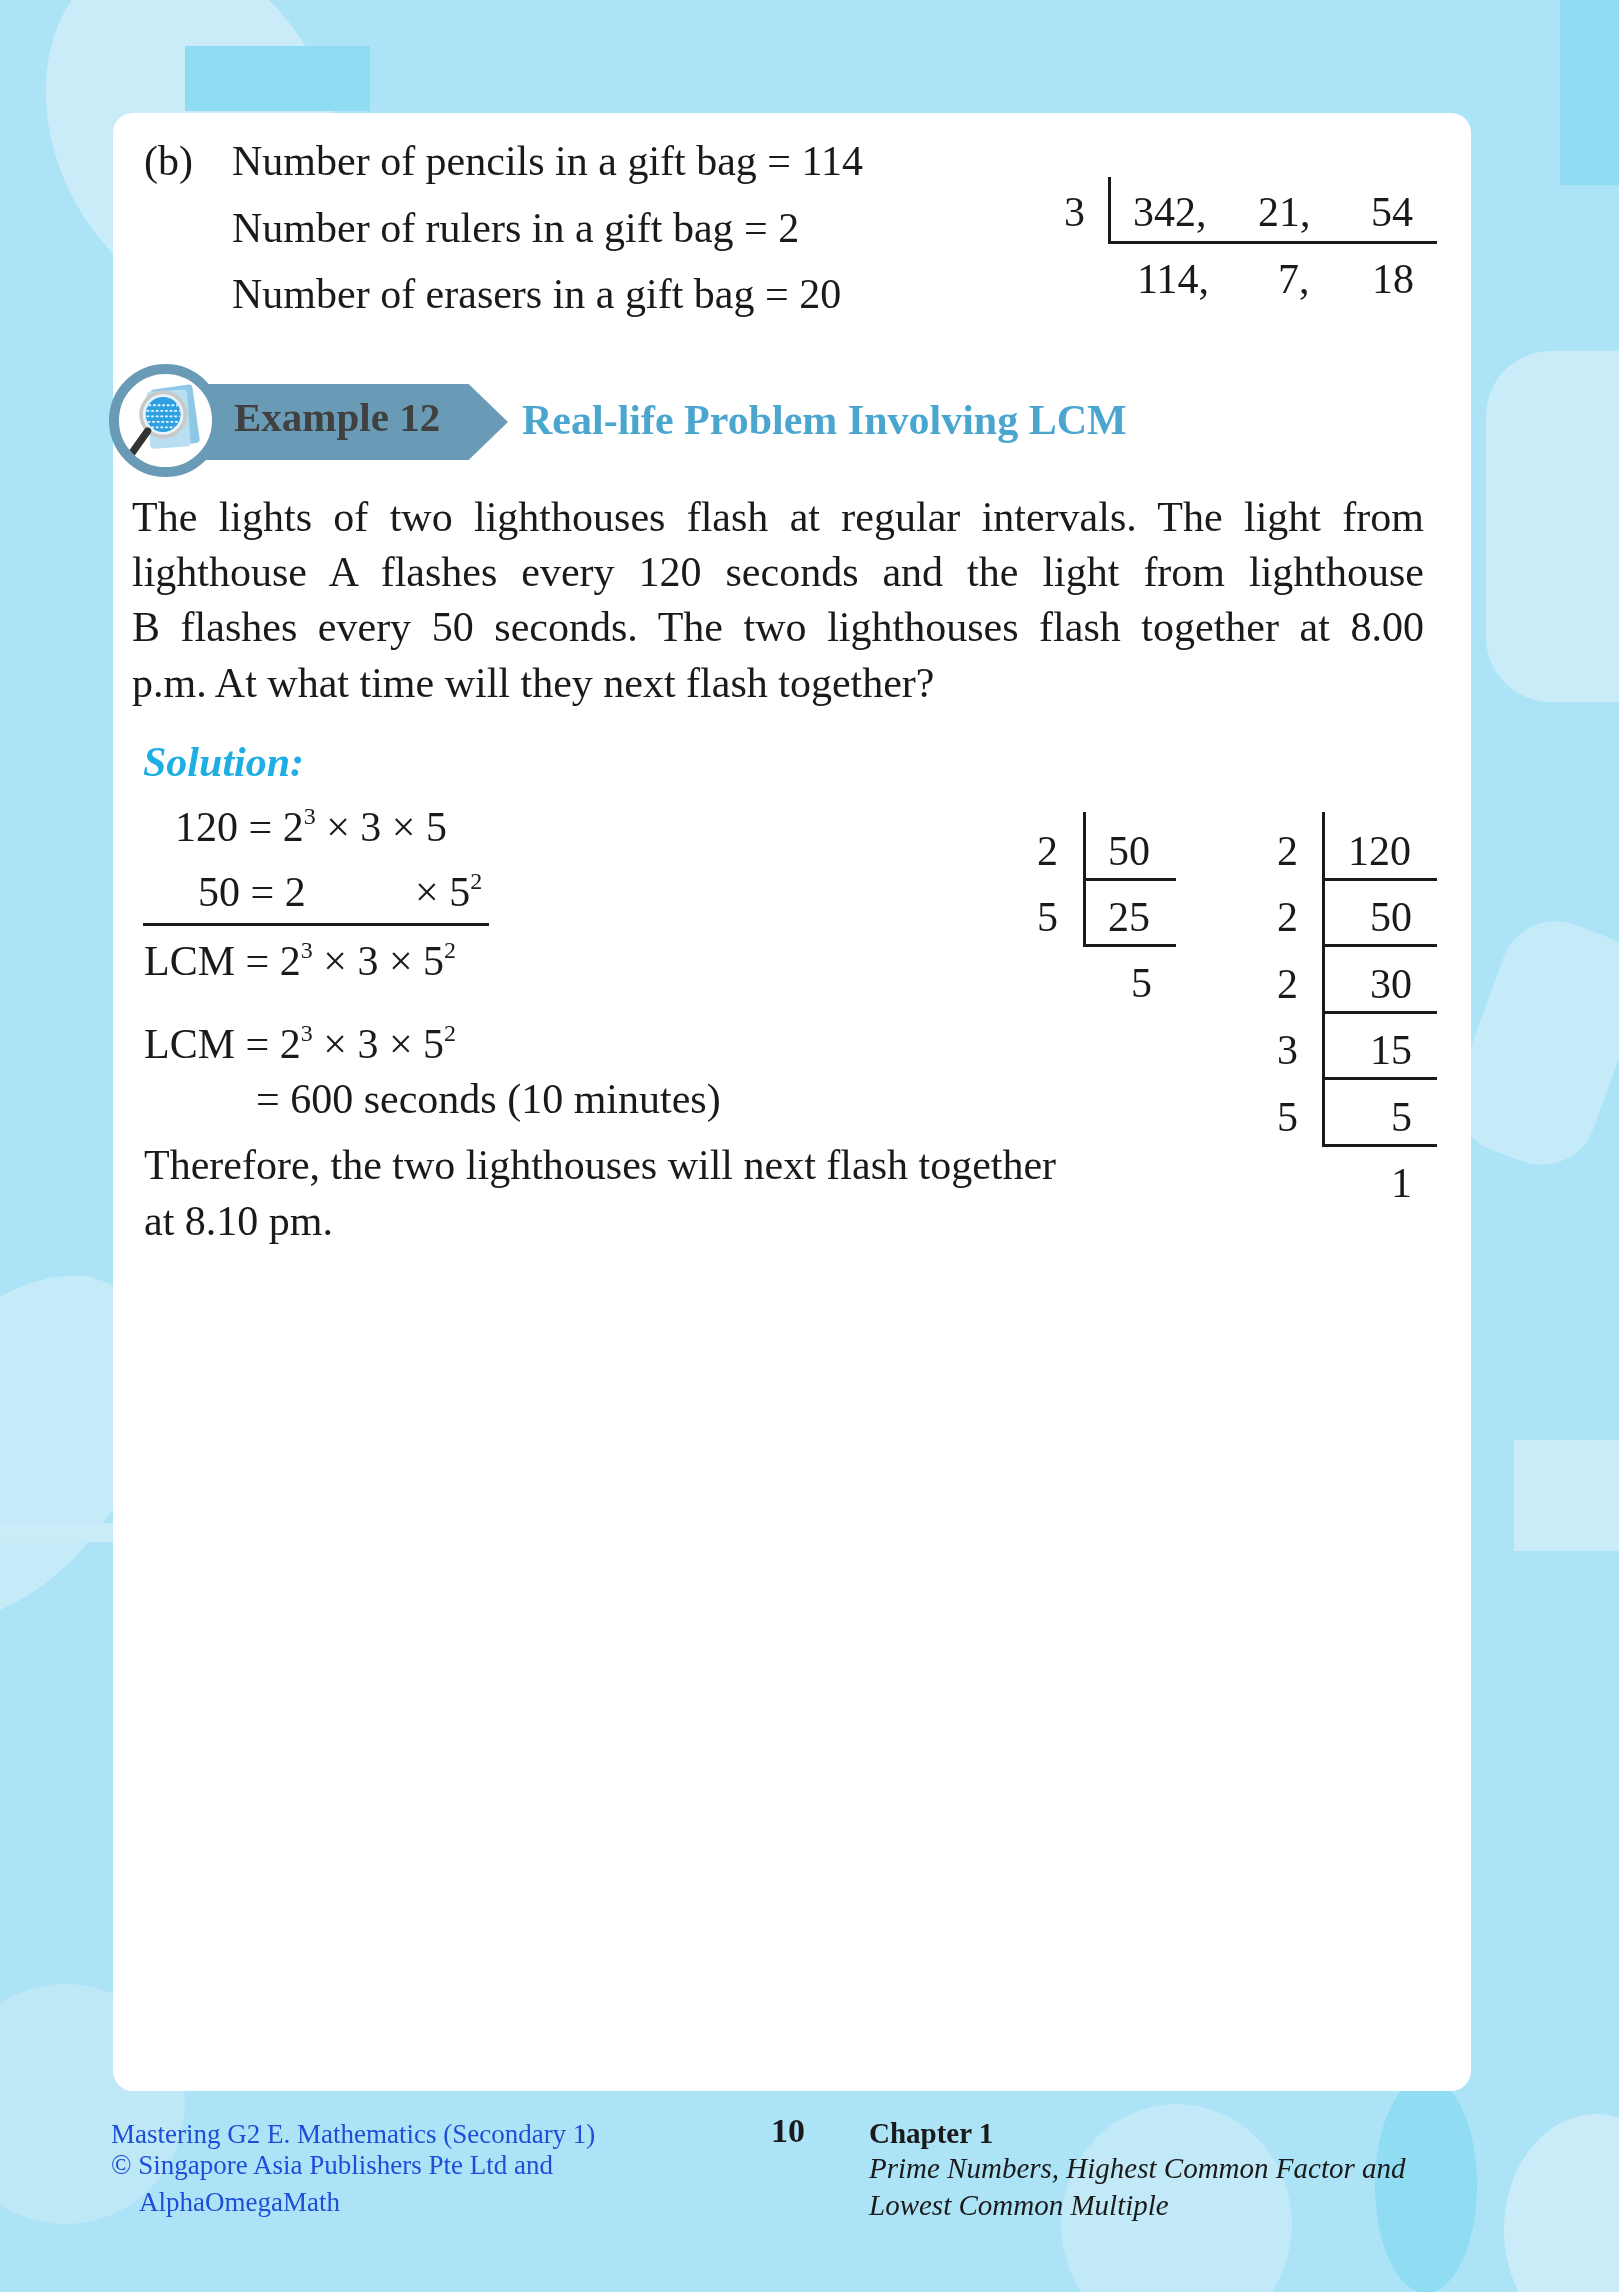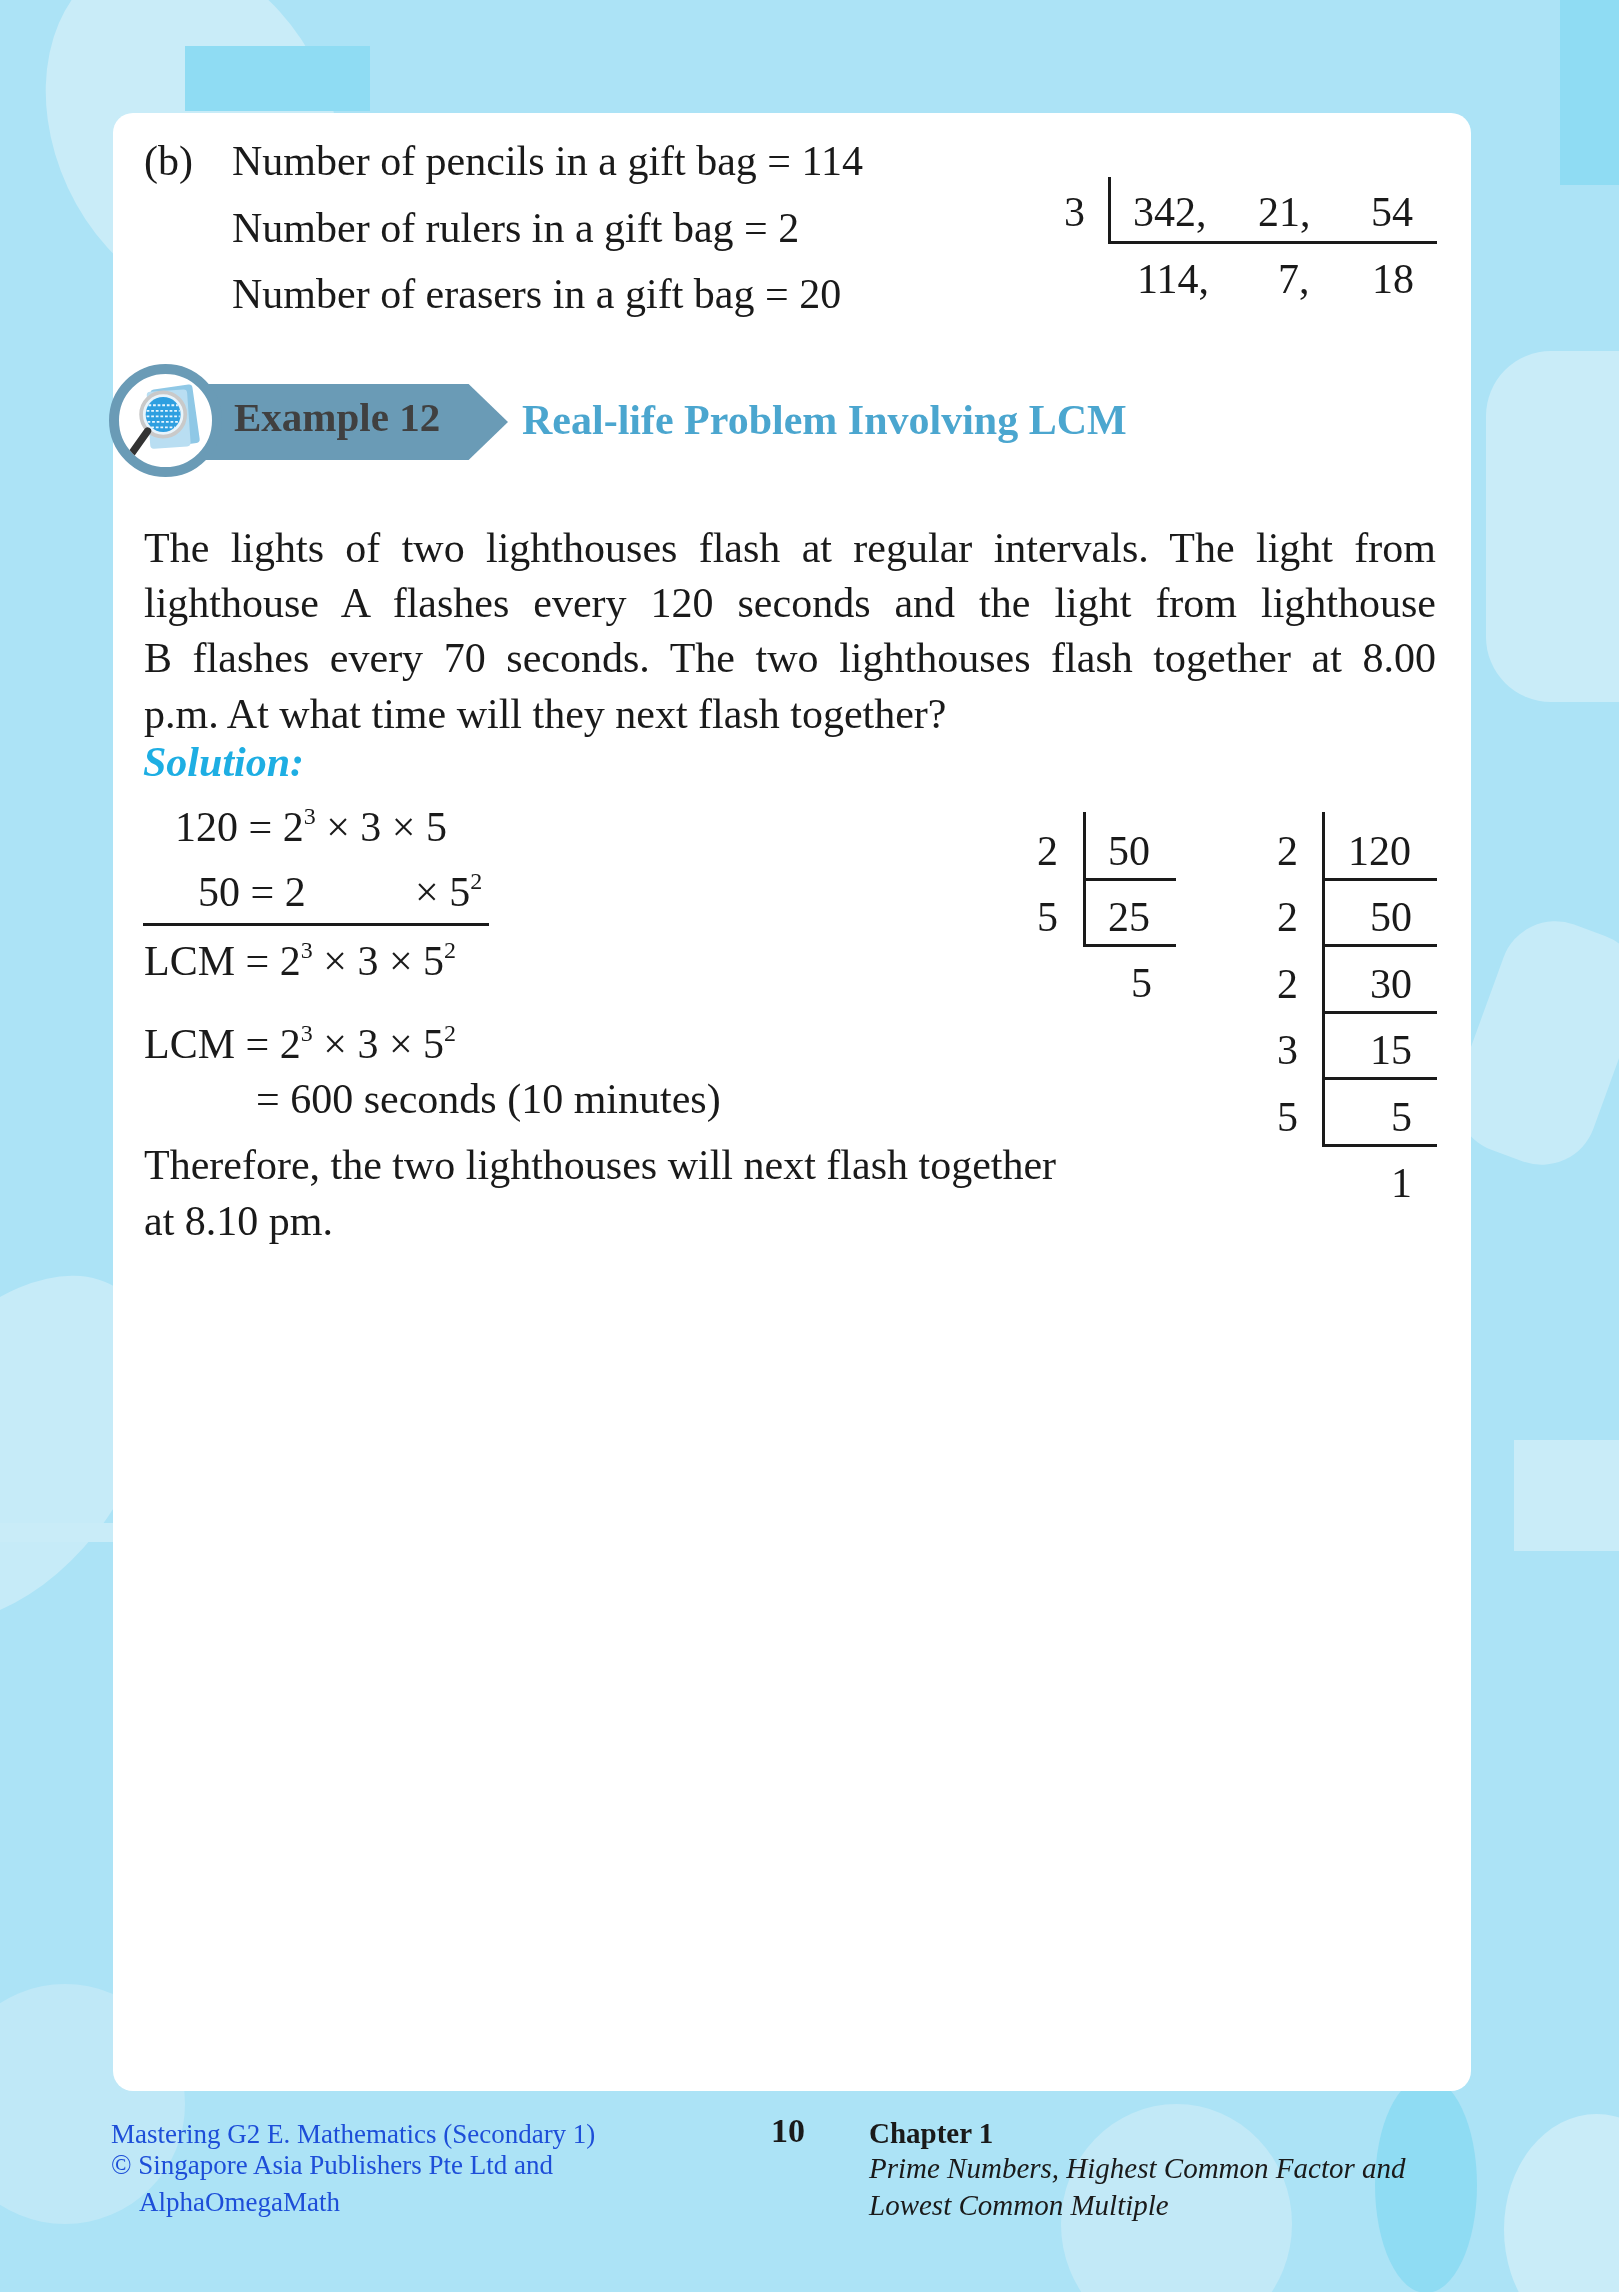--- a/index.html
+++ b/index.html
@@ -56,21 +56,21 @@
   .ex-label {
     position: absolute; left: 234px; top: 397px;
     font-family: Liberation Serif, serif;
     font-weight: bold; font-size: 41px; color: #404040; line-height: 1;
   }
   .ex-title {
     position: absolute; left: 522px; top: 399px;
     font-weight: bold; font-size: 42px; color: #4ba6cf; line-height: 1;
   }
 
-  .para { left: 144px; width: 1292px; margin-top: 31px; }
+  .para { left: 132px; width: 1292px; }
   .just { text-align: justify; text-align-last: justify; white-space: normal; }
 
   .solution {
     position: absolute; left: 143px; top: 741px;
     font-weight: bold; font-style: italic; font-size: 42px; color: #1eaee3; line-height: 1;
   }
   sup { font-size: 24px; vertical-align: 16.6px; line-height: 0; }
 
   .footer-l { position: absolute; left: 111px; font-size: 27px; color: #1d4ed8; line-height: 1; white-space: nowrap; }
   .page-num { position: absolute; left: 771px; top: 2114px; font-weight: bold; font-size: 34px; line-height: 1; }
@@ -134,21 +134,21 @@
       <line x1="31" y1="62" x2="14" y2="86" stroke="#333" stroke-width="8" stroke-linecap="round"></line>
     </svg>
   </div>
   <span class="ex-label">Example 12</span>
   <span class="ex-title">Real-life Problem Involving LCM</span>
 </header>
 
 <section>
   <div class="t para just" style="top:496px">The lights of two lighthouses flash at regular intervals. The light from</div>
   <div class="t para just" style="top:551px">lighthouse A flashes every 120 seconds and the light from lighthouse</div>
-  <div class="t para just" style="top:606px">B flashes every 70 seconds. The two lighthouses flash together at 8.00</div>
+  <div class="t para just" style="top:606px">B flashes every 50 seconds. The two lighthouses flash together at 8.00</div>
   <div class="t para" style="top:662px">p.m. At what time will they next flash together?</div>
 </section>
 
 <section>
   <span class="solution">Solution:</span>
 
   <div class="t" style="left:175px;top:806px">
     <span>120</span>
     <span>=</span>
     <span>2</span><sup>3</sup>

